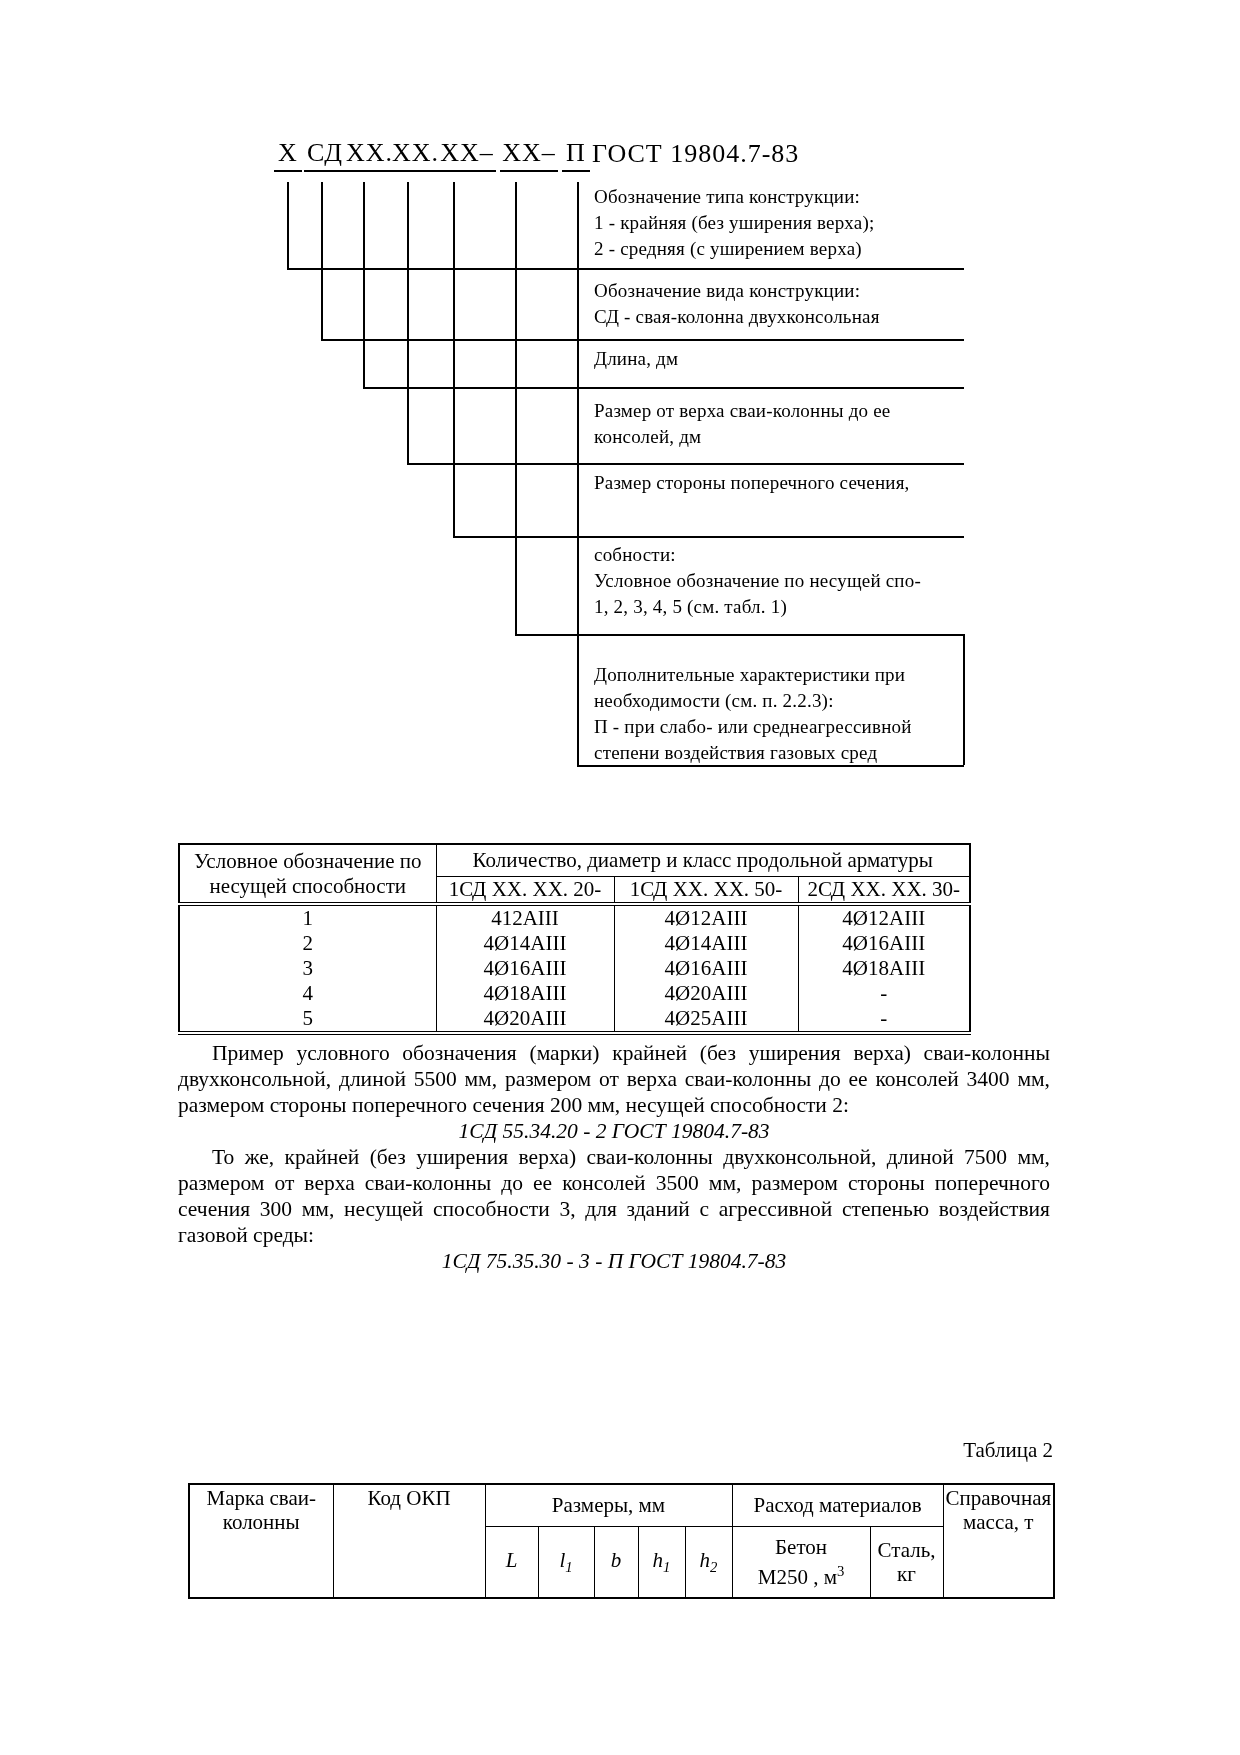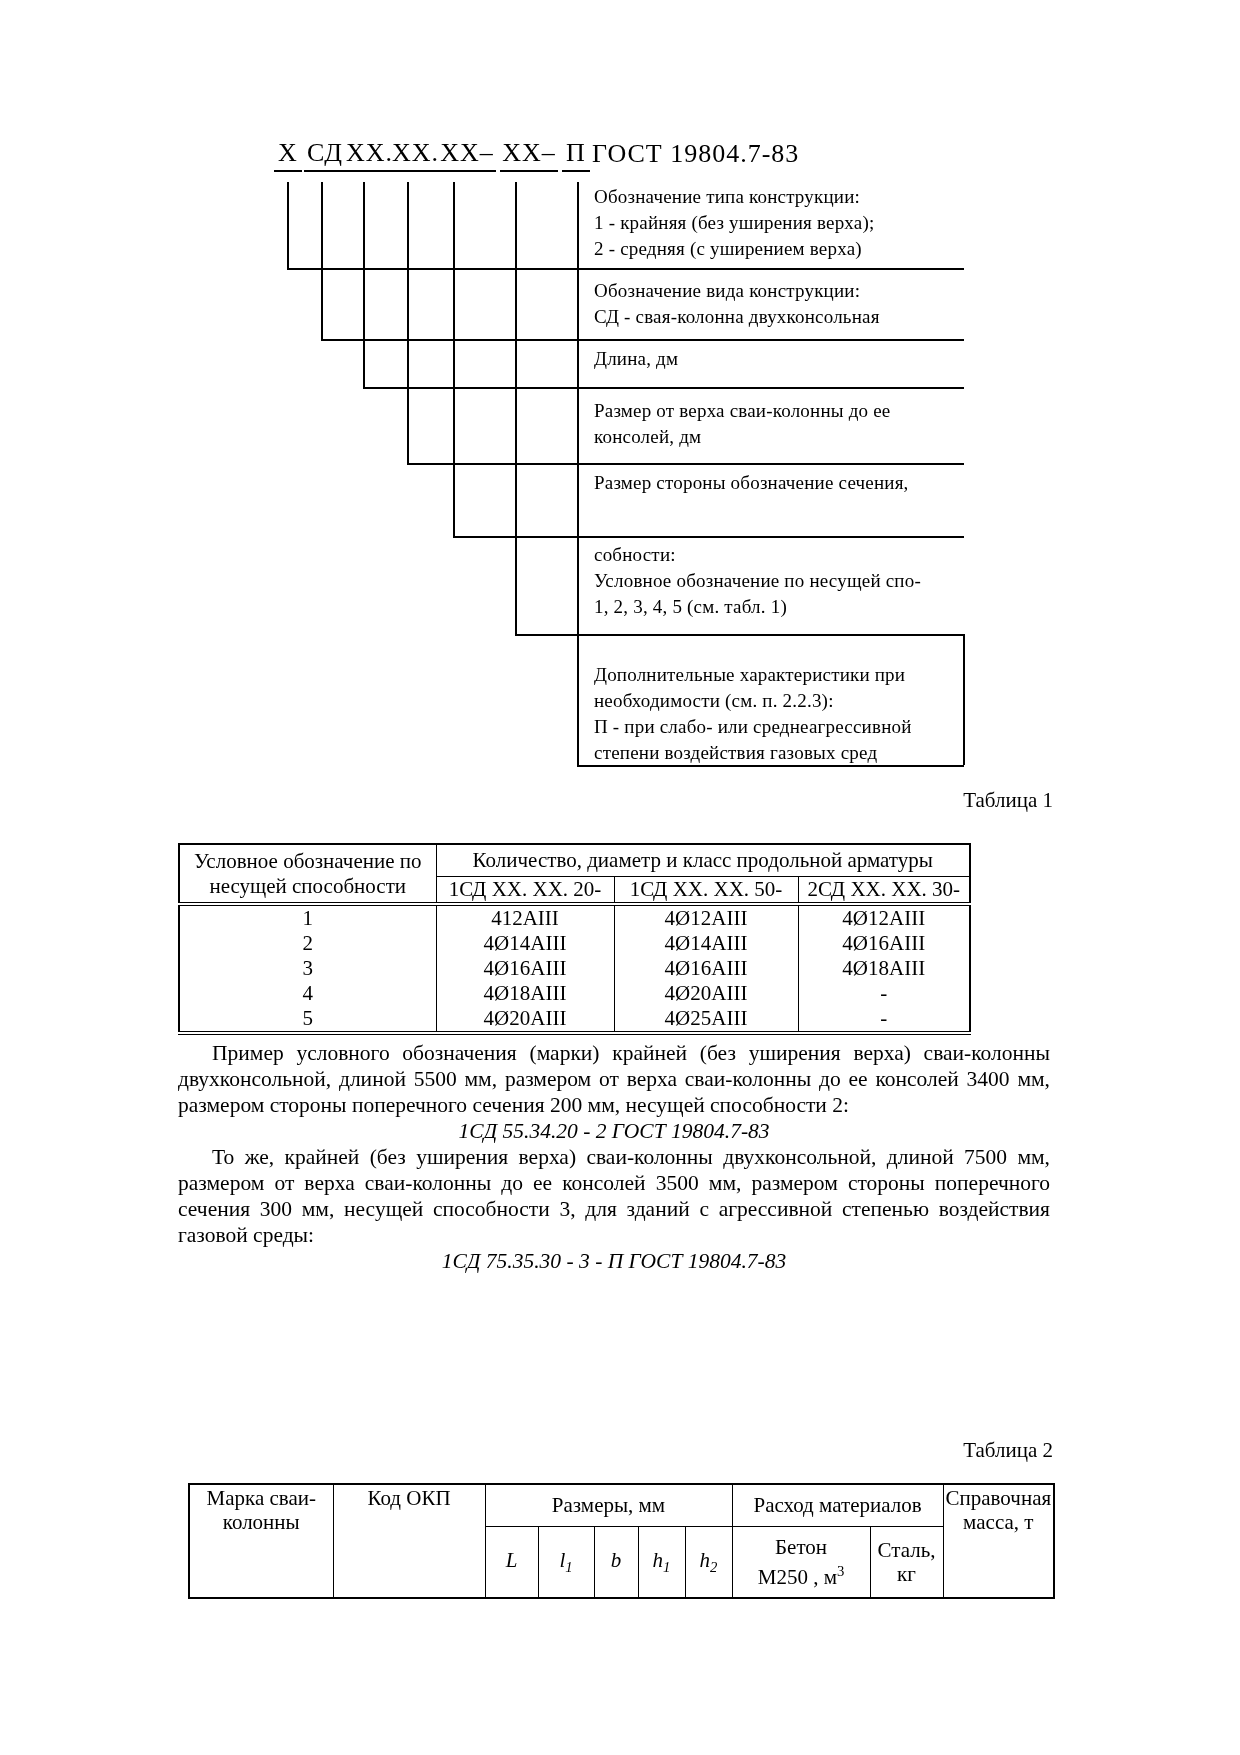--- a/index.html
+++ b/index.html
@@ -105,36 +105,35 @@
       <div>СД - свая-колонна двухконсольная</div>
     </div>
     <div class="blk" style="top:346px">
       <div>Длина, дм</div>
     </div>
     <div class="blk" style="top:398px">
       <div>Размер от верха сваи-колонны до ее</div>
       <div>консолей, дм</div>
     </div>
     <div class="blk" style="top:470px">
-      <div>Размер стороны обозначение сечения,</div>
+      <div>Размер стороны поперечного сечения,</div>
     </div>
     <div class="blk" style="top:542px">
       <div>собности:</div>
       <div>Условное обозначение по несущей спо-</div>
       <div>1, 2, 3, 4, 5 (см. табл. 1)</div>
     </div>
     <div class="blk" style="top:662px">
       <div>Дополнительные характеристики при</div>
       <div>необходимости (см. п. 2.2.3):</div>
       <div>П - при слабо- или среднеагрессивной</div>
       <div>степени воздействия газовых сред</div>
     </div>
   </div>
 
-  <div class="caption" style="top:788px">Таблица 1</div>
 
   <table class="t1">
     <colgroup>
         <col style="width:257px">
         <col style="width:178px">
         <col style="width:184px">
         <col style="width:172px">
       </colgroup>
     <thead>
       <tr class="gr-row">

